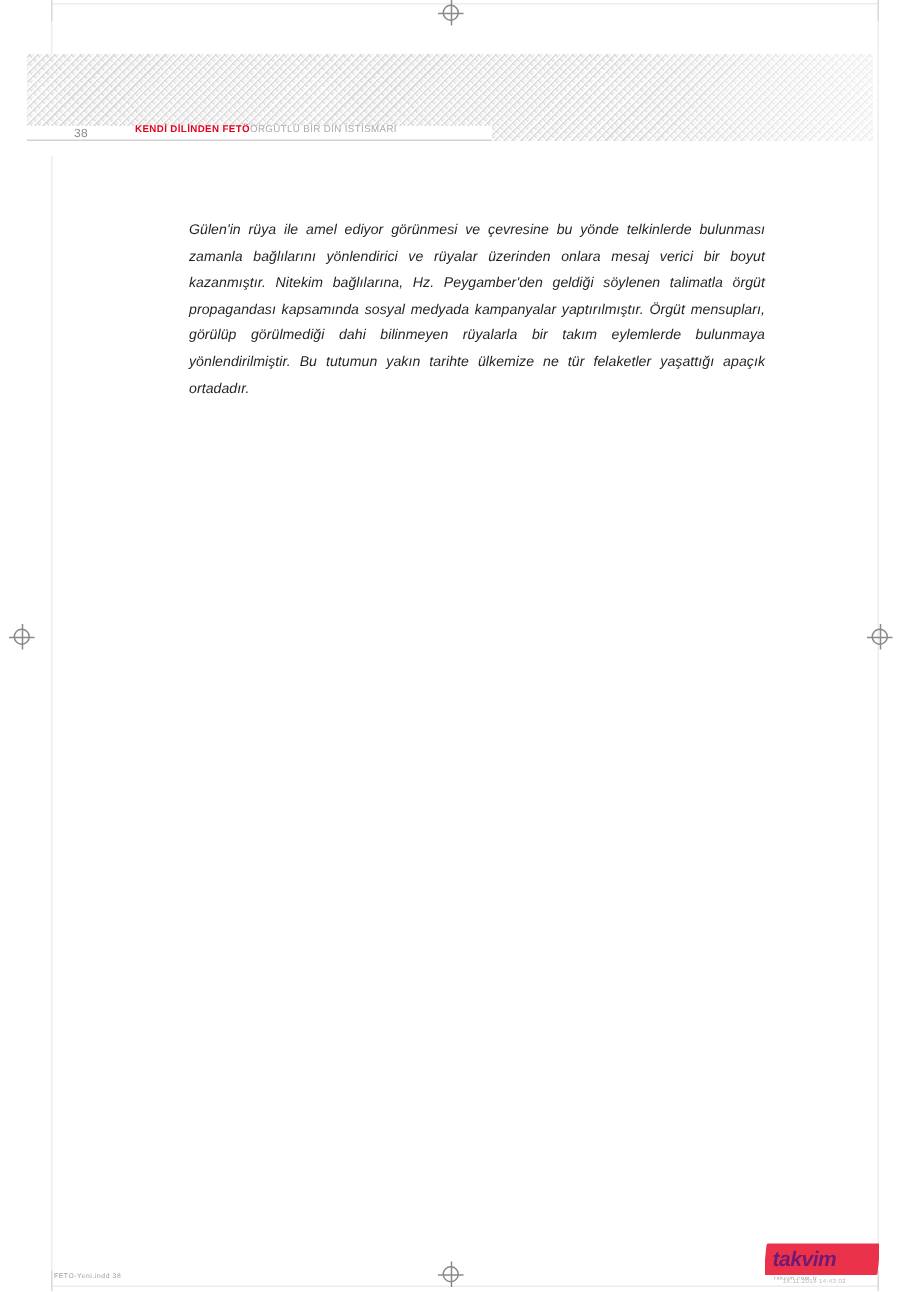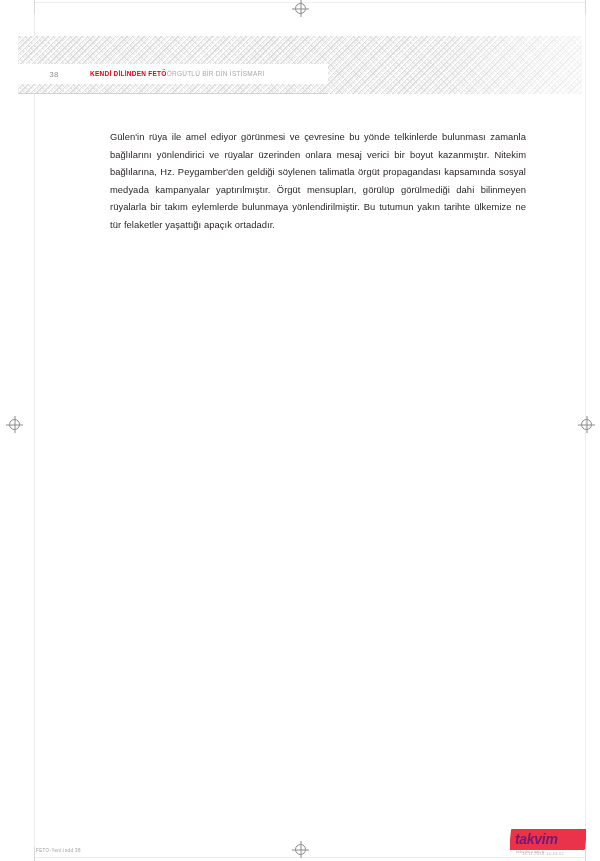--- a/index.html
+++ b/index.html
@@ -117,26 +117,26 @@
     position: absolute;
     right: 0; top: 0;
     width: 180px; height: 100%;
     background: linear-gradient(to right, rgba(255,255,255,0), rgba(255,255,255,0.55));
   }
 
   
   .running-head {
     position: absolute;
     left: 18px;
-    top: 64px;
+    top: 84px;
     width: 310px;
     height: 20px;
     background: #ffffff;
     display: flex;
-    align-items: center;
+    align-items: flex-start;
     box-sizing: border-box;
   }
   .folio {
     width: 72px;
     text-align: center;
     font-size: 8px;
     color: #8f8f8f;
     letter-spacing: 0.3px;
   }
   .head-rule {
@@ -163,28 +163,29 @@
   }
 
   
   .body-col {
     position: absolute;
     left: 110px;
     top: 128px;
     width: 416px;
   }
   .body-col p {
-    margin: 0;
+    margin: 16px;
     font-size: 9.4px;
     line-height: 17.6px;
     color: #231f20;
     text-align: justify;
     text-justify: inter-word;
     letter-spacing: 0.05px;
     word-spacing: 0.2px;
+    font-style: italic;
   }
 
   
   .footer-left {
     position: absolute;
     left: 36px;
     top: 848px;
     font-size: 4.5px;
     color: #9b9b9b;
     letter-spacing: 0.4px;

